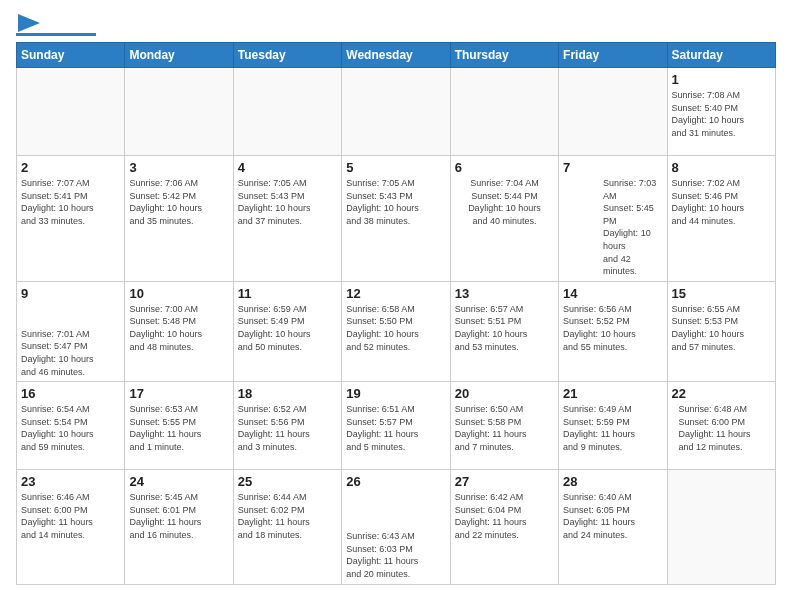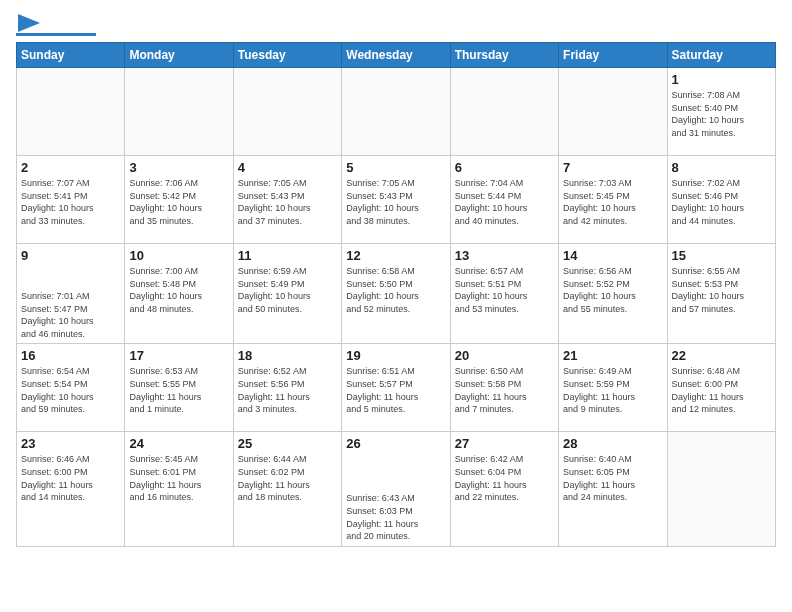--- a/index.html
+++ b/index.html
@@ -164,28 +164,28 @@
           </td>
           <td>
             <span class="day-number">5</span>
             <div class="day-info" style="white-space: pre-line;">Sunrise: 7:05 AM
 Sunset: 5:43 PM
 Daylight: 10 hours
 and 38 minutes.</div>
           </td>
           <td>
             <span class="day-number">6</span>
-            <div class="day-info" style="white-space: pre-line;">Sunrise: 7:04 AM
+            <div class="day-info" style="white-space: pre-line; text-align: center;">Sunrise: 7:04 AM
 Sunset: 5:44 PM
 Daylight: 10 hours
 and 40 minutes.</div>
           </td>
           <td>
             <span class="day-number">7</span>
-            <div class="day-info" style="white-space: pre-line;">Sunrise: 7:03 AM
+            <div class="day-info" style="white-space: pre-line; margin-left: 40px;">Sunrise: 7:03 AM
 Sunset: 5:45 PM
 Daylight: 10 hours
 and 42 minutes.</div>
           </td>
           <td>
             <span class="day-number">8</span>
             <div class="day-info" style="white-space: pre-line;">Sunrise: 7:02 AM
 Sunset: 5:46 PM
 Daylight: 10 hours
 and 44 minutes.</div>
@@ -280,21 +280,21 @@
           </td>
           <td>
             <span class="day-number">21</span>
             <div class="day-info" style="white-space: pre-line;">Sunrise: 6:49 AM
 Sunset: 5:59 PM
 Daylight: 11 hours
 and 9 minutes.</div>
           </td>
           <td>
             <span class="day-number">22</span>
-            <div class="day-info" style="white-space: pre-line;">Sunrise: 6:48 AM
+            <div class="day-info" style="white-space: pre-line; margin-left: 7px;">Sunrise: 6:48 AM
 Sunset: 6:00 PM
 Daylight: 11 hours
 and 12 minutes.</div>
           </td>
         </tr>
         <tr>
           <td>
             <span class="day-number">23</span>
             <div class="day-info" style="white-space: pre-line;">Sunrise: 6:46 AM
 Sunset: 6:00 PM

